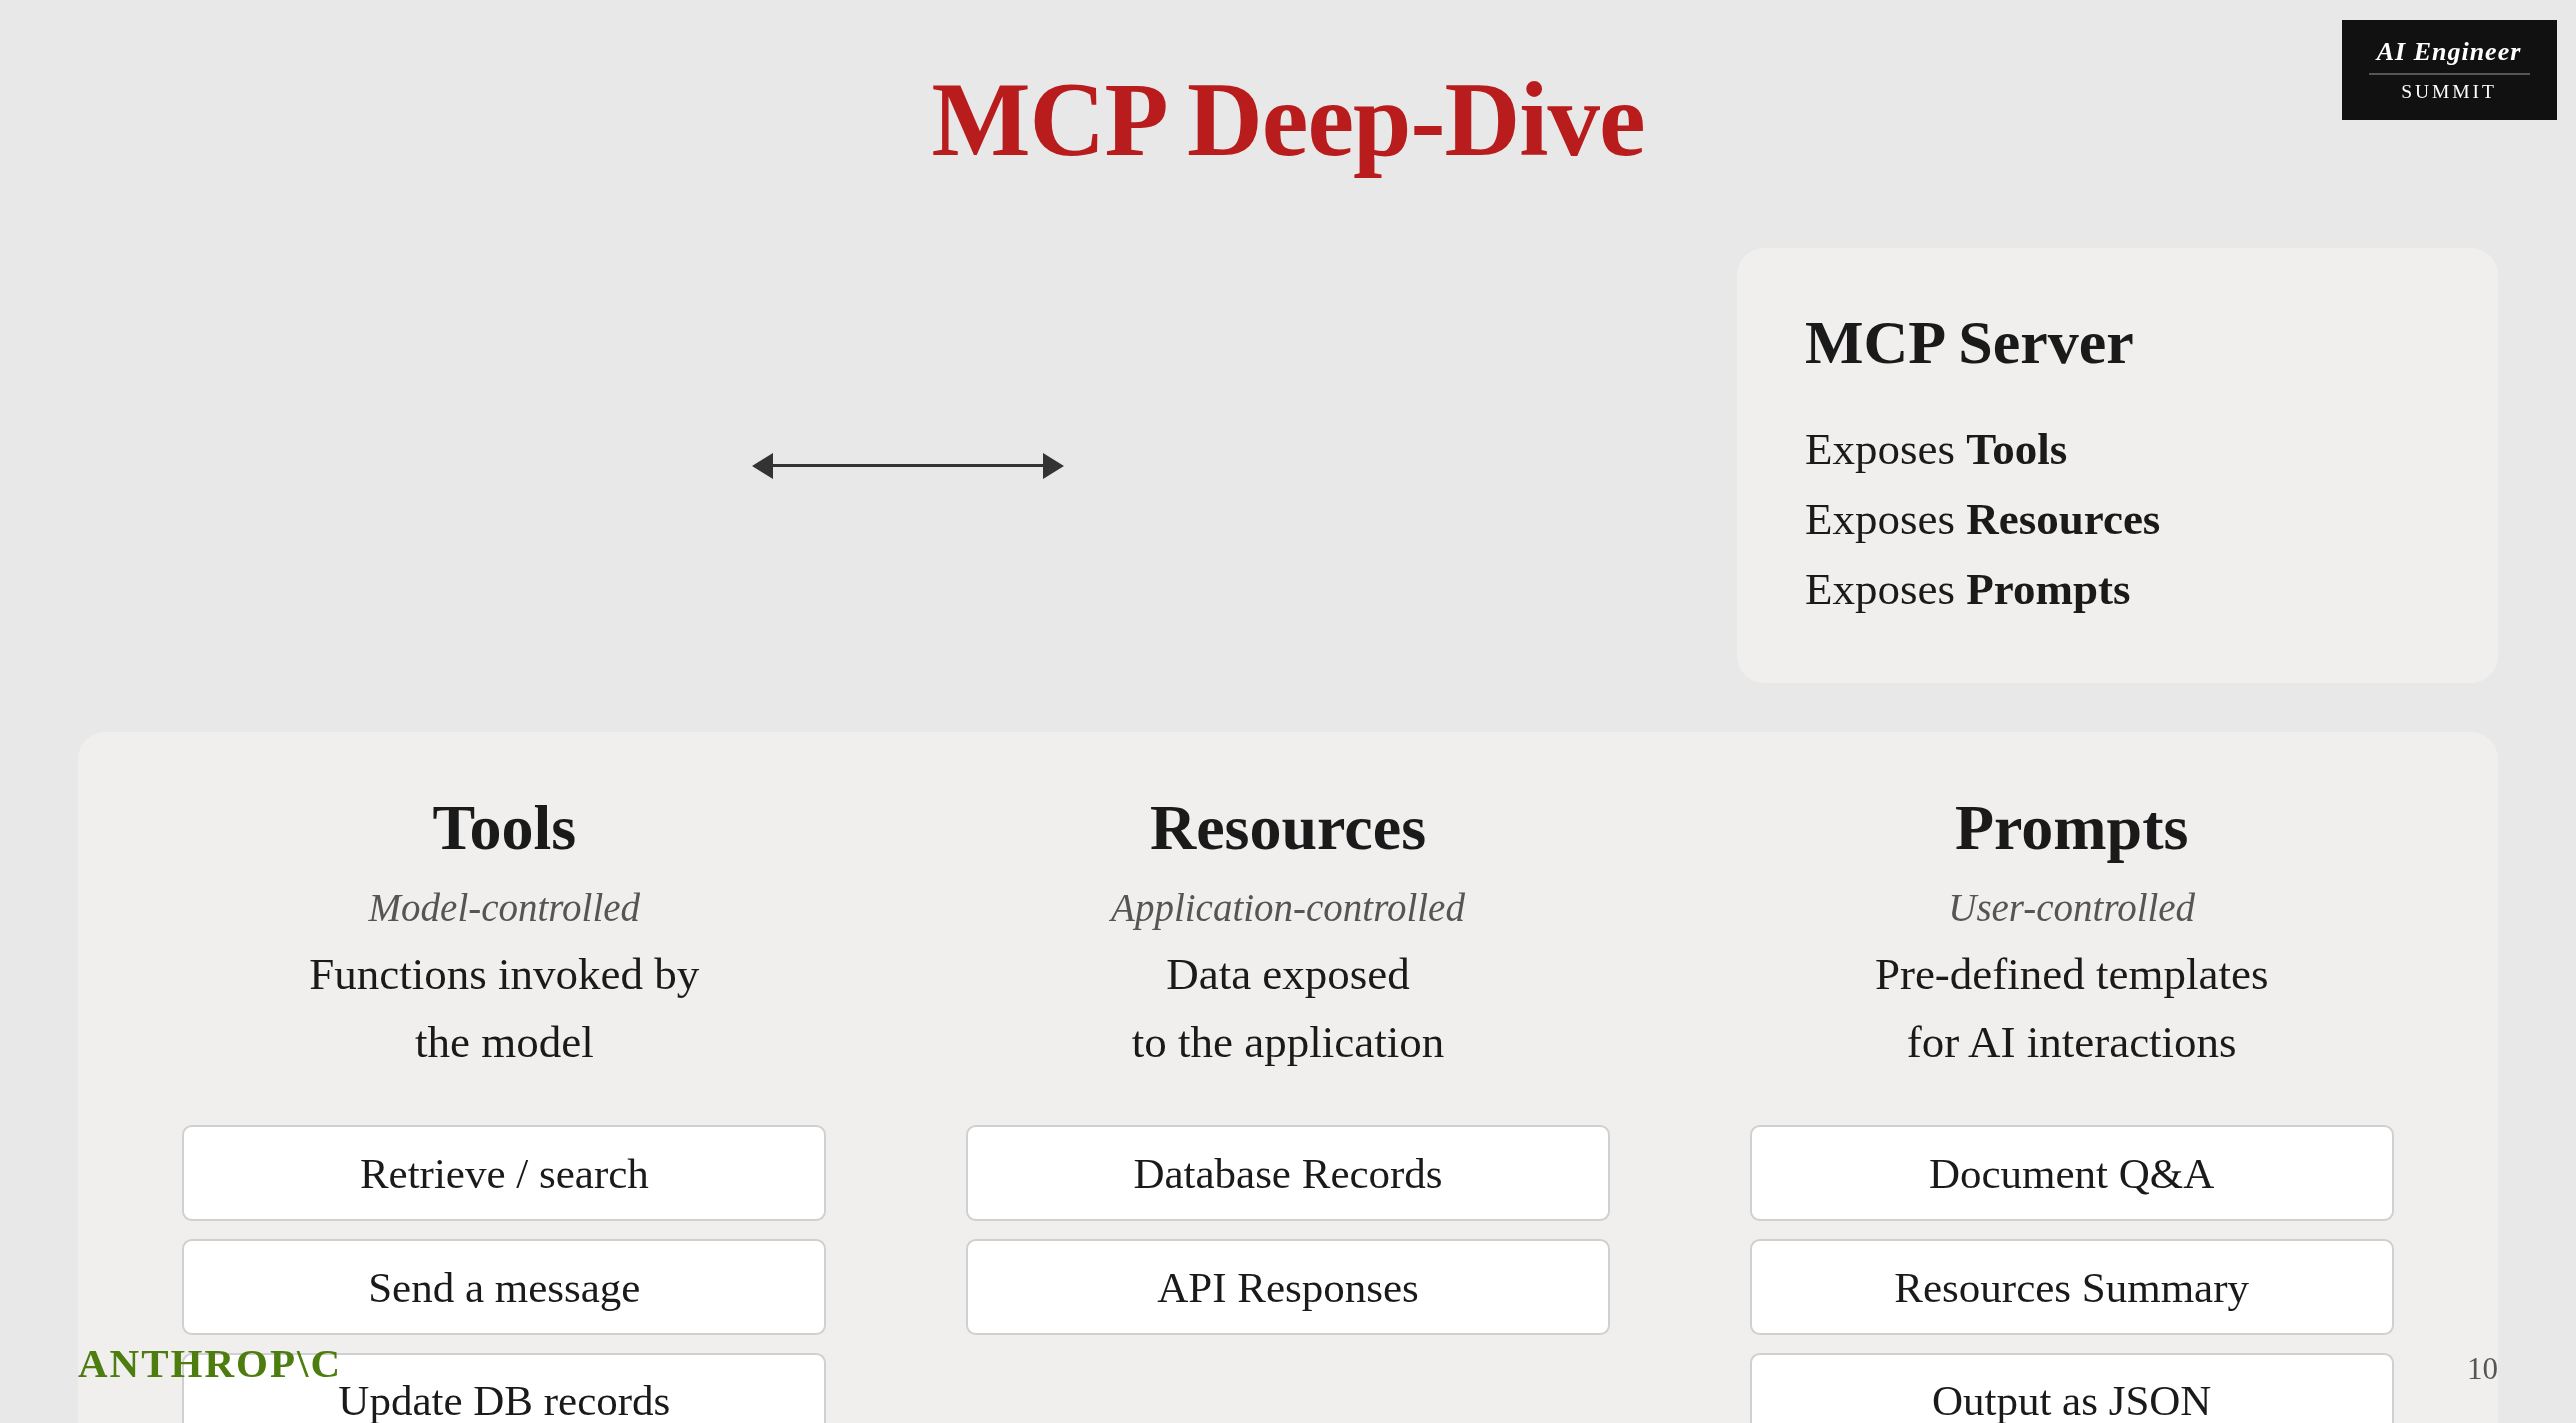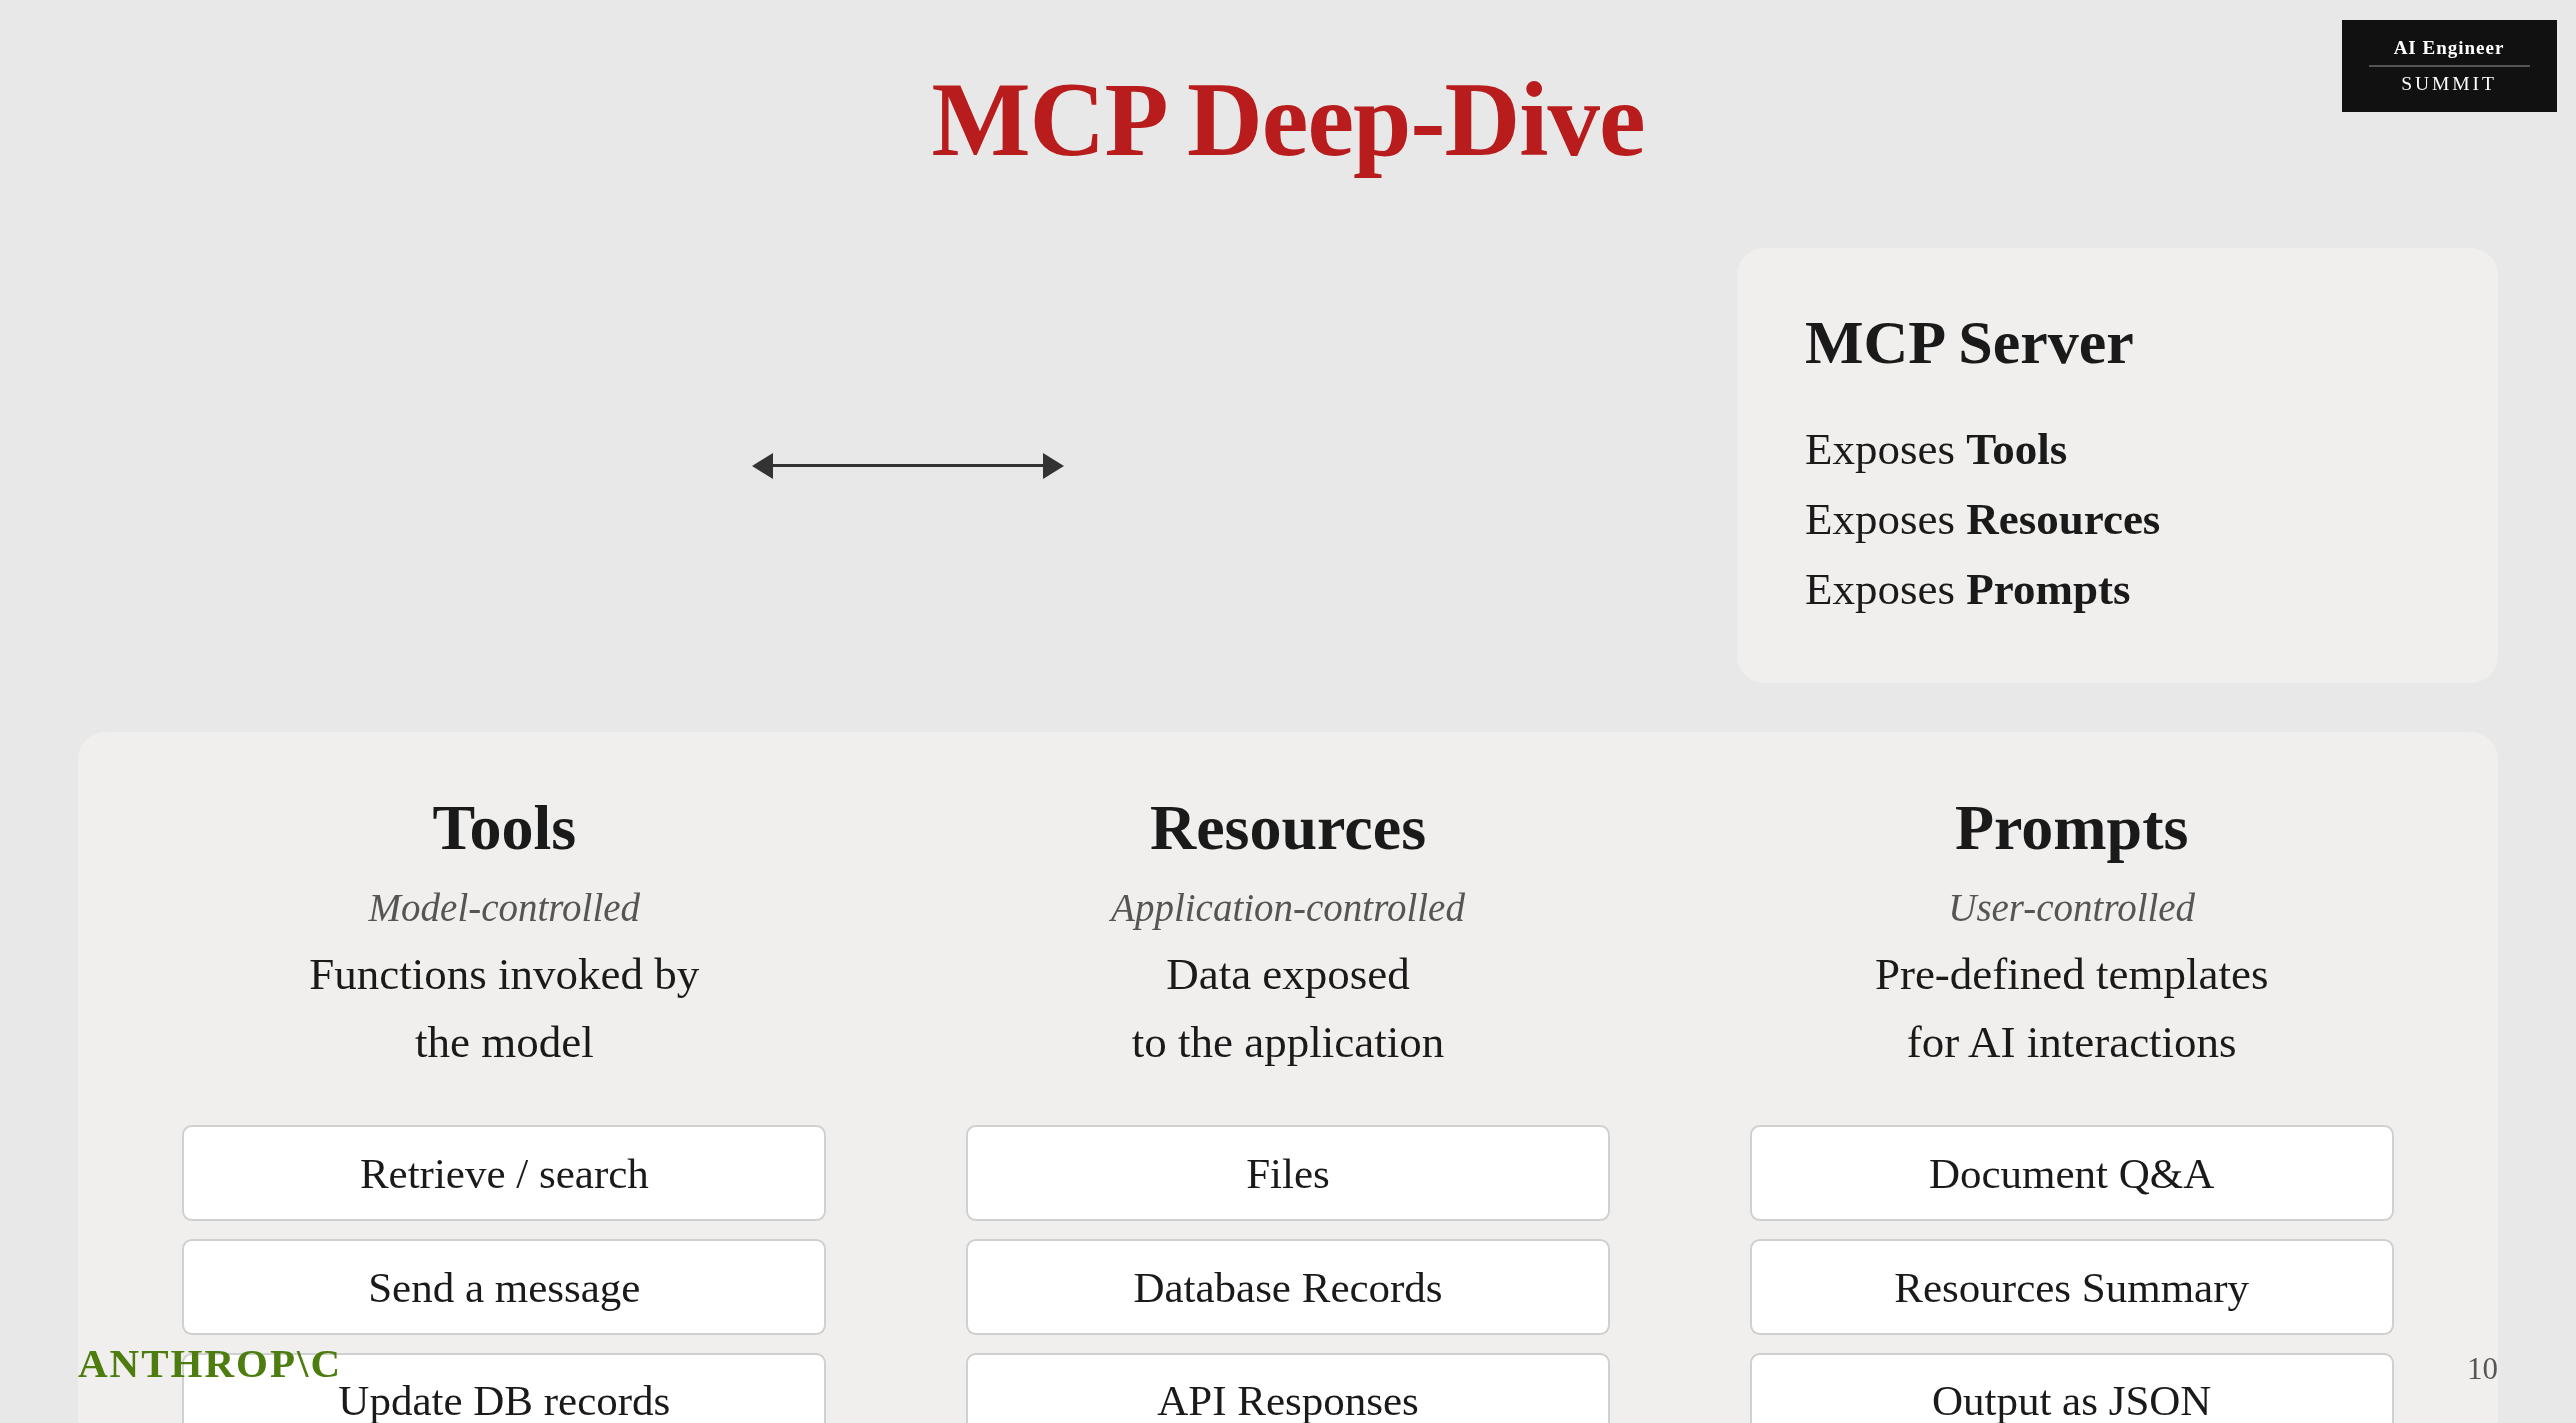--- a/index.html
+++ b/index.html
@@ -215,23 +215,24 @@
       right: 19.5px;
       background: #111;
       color: #fff;
       padding: 17.6px 27px;
       font-family: 'Georgia', serif;
       text-align: center;
       width: 215px;
     }
 
     .badge-title {
-      font-size: 19px;
+      font-size: 26px;
       font-weight: 900;
       letter-spacing: 1px;
+      font-style: italic;
     }
 
     .badge-divider {
       border: 1px solid #555;
       margin: 5.9px 0;
     }
 
     .badge-subtitle {
       font-size: 19.5px;
       letter-spacing: 2.9px;
@@ -282,21 +283,20 @@
         <div class="tag">Send a message</div>
         <div class="tag">Update DB records</div>
       </div>
     </div>
 
     <div class="column">
       <div class="column-title">Resources</div>
       <div class="column-subtitle">Application-controlled</div>
       <div class="column-description">Data exposed<br>to the application</div>
       <div class="tag-list">
-        <div class="tag">Files</div>
         <div class="tag">Database Records</div>
         <div class="tag">API Responses</div>
       </div>
     </div>
 
     <div class="column">
       <div class="column-title">Prompts</div>
       <div class="column-subtitle">User-controlled</div>
       <div class="column-description">Pre-defined templates<br>for AI interactions</div>
       <div class="tag-list">

